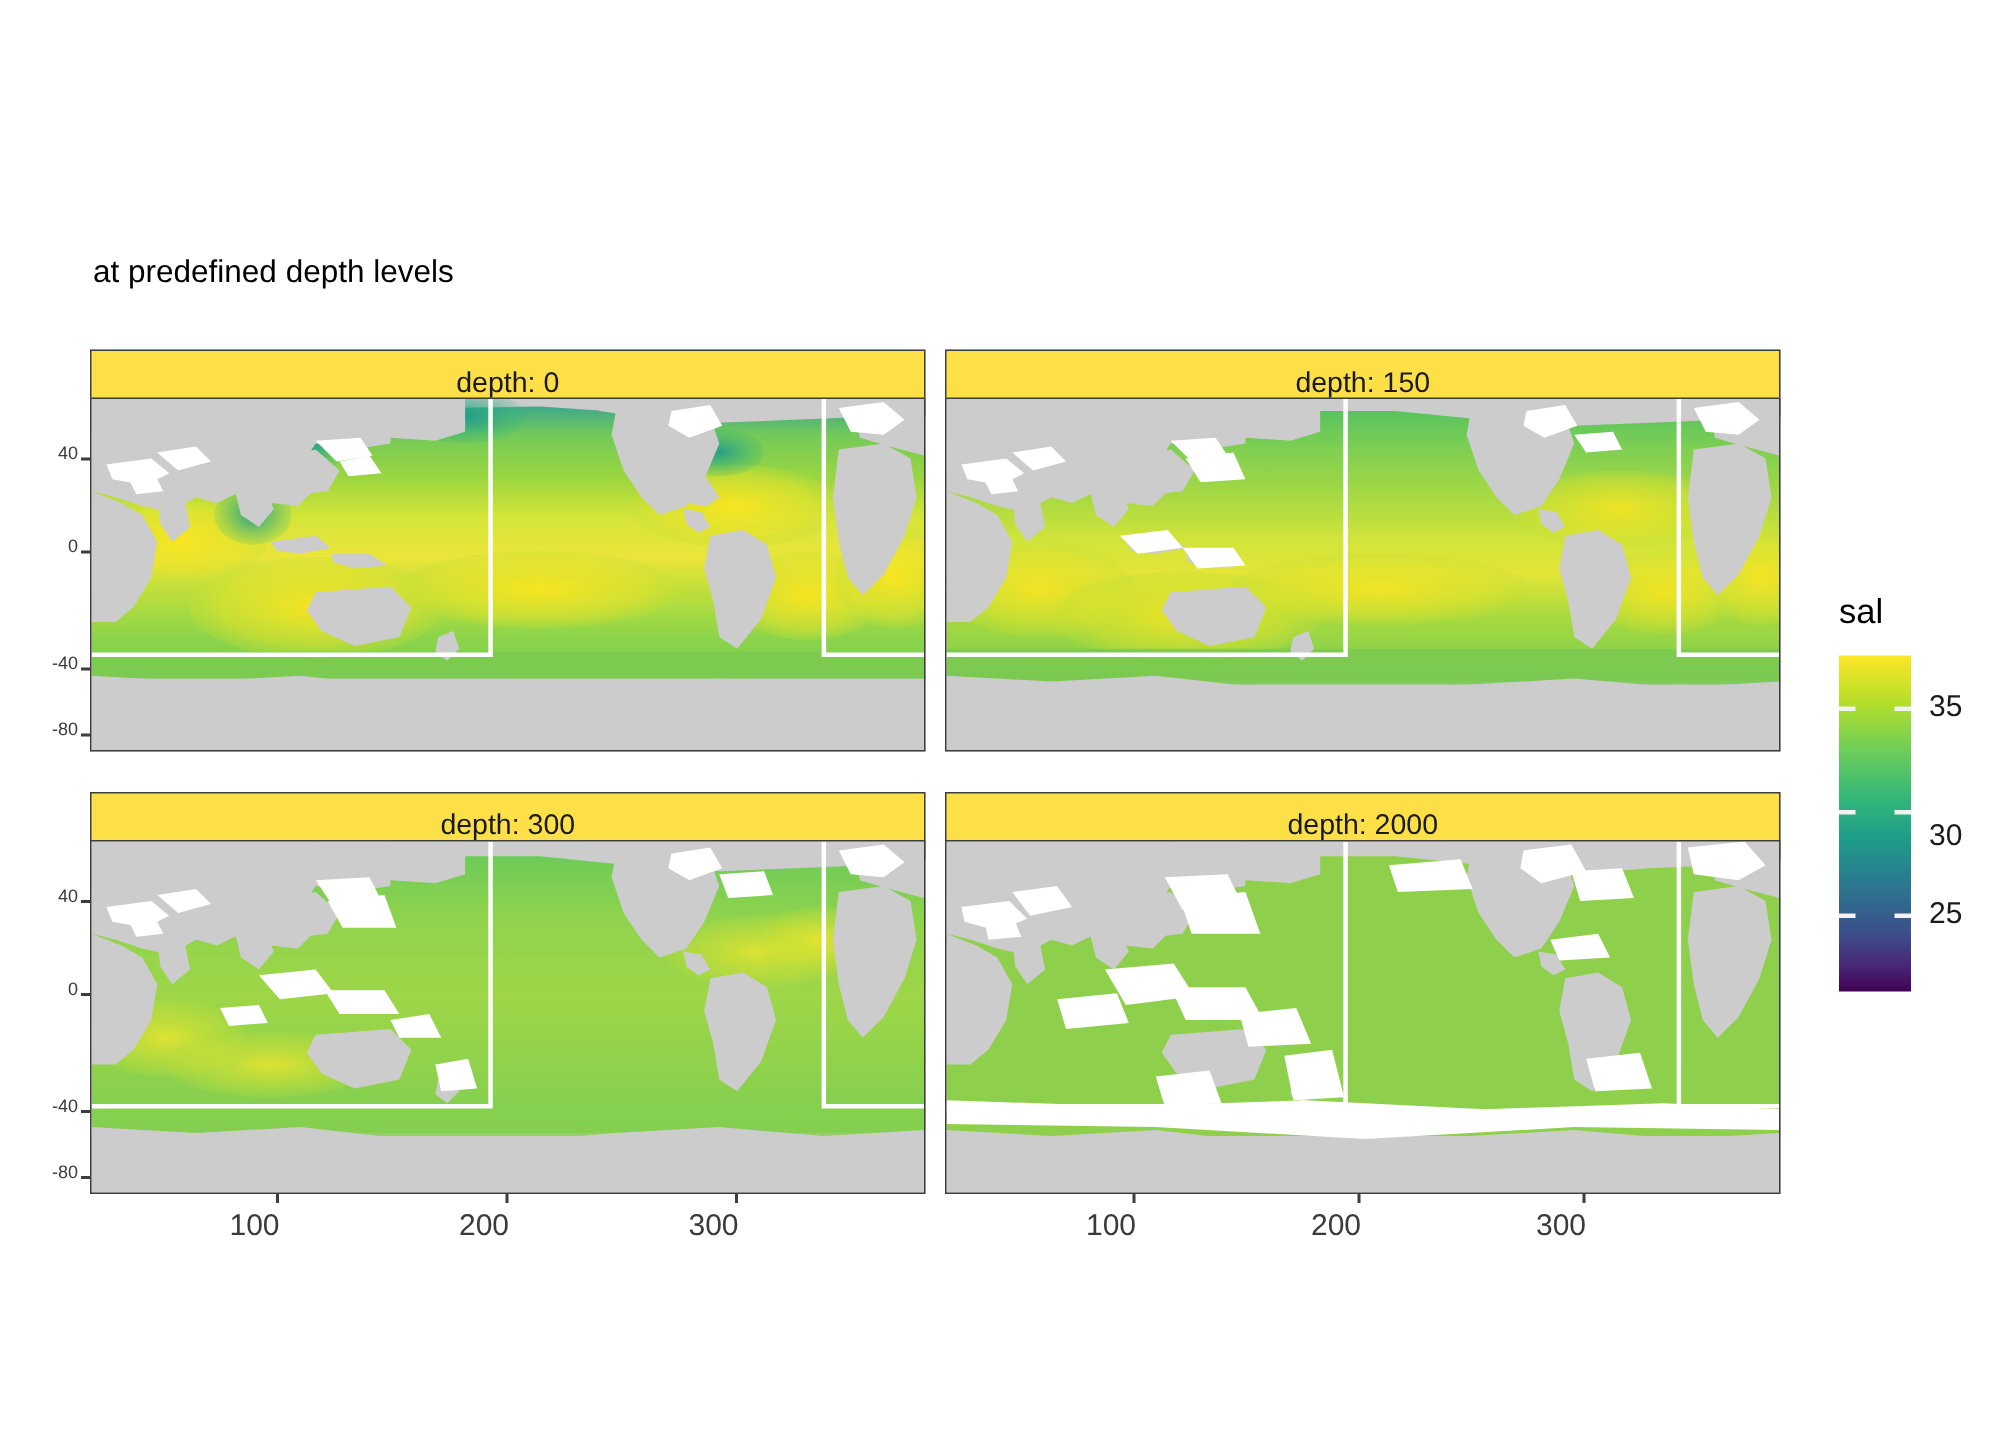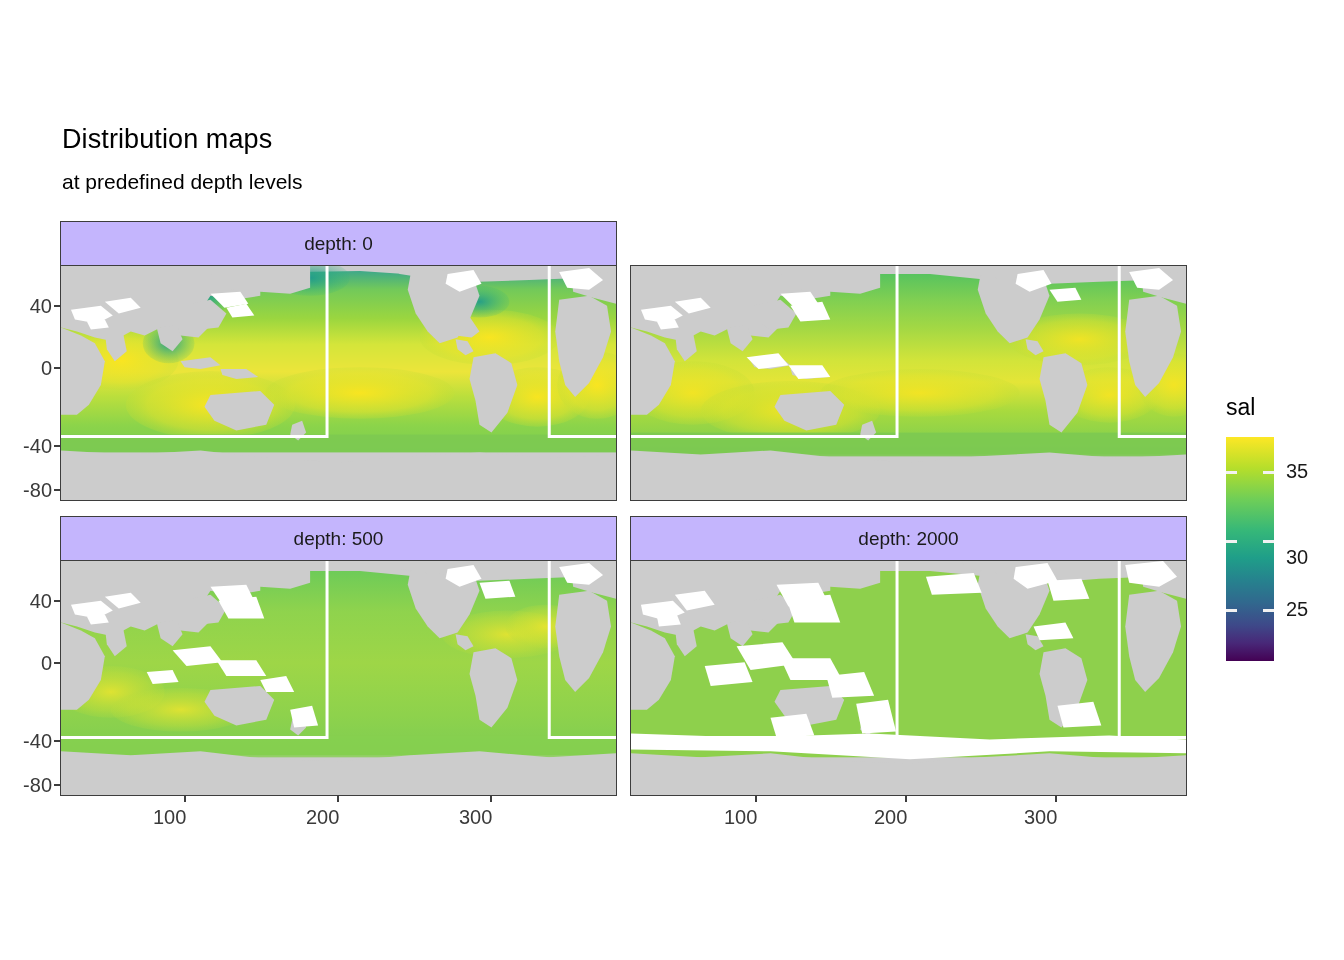--- a/index.html
+++ b/index.html
@@ -16,35 +16,35 @@
     font-size:27px;color:#000;letter-spacing:.1px;white-space:nowrap;
   }
   .subtitle{
     position:absolute;left:62px;top:170px;
     font-size:21px;color:#000;white-space:nowrap;
   }
 
   
   .facet{position:absolute;}
   .strip{
-    position:absolute;left:0;top:0;width:100%;height:45px;
-    background:#c4b5fd;border:1px solid #3d3d3d;box-sizing:border-box;
+    position:absolute;left:0;top:12px;width:100%;height:45px;
+    background:#fde047;border:1px solid #3d3d3d;box-sizing:border-box;
     display:flex;align-items:center;justify-content:center;
   }
   .strip-label{font-size:19px;color:#1a1a1a;}
   .panel{
     position:absolute;left:0;top:44px;width:100%;
     border:1px solid #3d3d3d;box-sizing:border-box;
     background:#cccccc;overflow:hidden;
   }
   .panel svg{display:block;width:100%;height:100%;}
 
   
   .ytick-label{
-    position:absolute;font-size:20px;color:#3a3a3a;
+    position:absolute;font-size:12px;color:#3a3a3a;
     text-align:right;width:52px;
   }
   .xtick-label{
     position:absolute;font-size:20px;color:#3a3a3a;
     width:64px;
   }
   .tick-mark{position:absolute;background:#3d3d3d;}
   .tick-y{width:6px;height:2px;}
   .tick-x{width:2px;height:6px;}
 
@@ -71,21 +71,20 @@
   }
   .legend-label{
     position:absolute;font-size:20px;color:#1a1a1a;left:1286px;
   }
 </style>
 </head>
 <body>
 
 <div id="root">
 
-  <div class="title">Distribution maps</div>
   <div class="subtitle">at predefined depth levels</div>
 
   <div class="ytick-label" style="left:0px;top:295px;">40</div>
   <div class="ytick-label" style="left:0px;top:357px;">0</div>
   <div class="ytick-label" style="left:0px;top:435px;">-40</div>
   <div class="ytick-label" style="left:0px;top:479px;">-80</div>
   <div class="tick-mark tick-y" style="left:54px;top:305px;"></div>
   <div class="tick-mark tick-y" style="left:54px;top:367px;"></div>
   <div class="tick-mark tick-y" style="left:54px;top:445px;"></div>
   <div class="tick-mark tick-y" style="left:54px;top:489px;"></div>
@@ -213,20 +212,23 @@
           <g stroke="#ffffff" stroke-width="3" fill="none">
             <path d="M267,0 L267,172 L0,172"></path>
             <path d="M490,0 L490,172 L557,172"></path>
           </g>
         </g>
       </svg>
     </div>
   </div>
 
   <div class="facet" style="left:630px;top:221px;width:557px;height:280px;">
+    <div class="strip">
+      <span class="strip-label">depth: 150</span>
+    </div>
     <div class="panel" style="height:236px;">
       <svg viewBox="0 0 557 236" preserveAspectRatio="none">
         <defs>
           <linearGradient id="g1v" x1="0" y1="0" x2="0" y2="1">
             <stop offset="0" stop-color="#58c35f"></stop>
             <stop offset="0.14" stop-color="#7fcf52"></stop>
             <stop offset="0.30" stop-color="#a3d844"></stop>
             <stop offset="0.48" stop-color="#d2e43a"></stop>
             <stop offset="0.60" stop-color="#e4e537"></stop>
             <stop offset="0.76" stop-color="#a8da3e"></stop>
@@ -287,21 +289,21 @@
             <path d="M267,0 L267,172 L0,172"></path>
             <path d="M490,0 L490,172 L557,172"></path>
           </g>
         </g>
       </svg>
     </div>
   </div>
 
   <div class="facet" style="left:60px;top:516px;width:557px;height:280px;">
     <div class="strip">
-      <span class="strip-label">depth: 500</span>
+      <span class="strip-label">depth: 300</span>
     </div>
     <div class="panel" style="height:236px;">
       <svg viewBox="0 0 557 236" preserveAspectRatio="none">
         <defs>
           <linearGradient id="g2v" x1="0" y1="0" x2="0" y2="1">
             <stop offset="0" stop-color="#6ecb58"></stop>
             <stop offset="0.22" stop-color="#8fd34d"></stop>
             <stop offset="0.50" stop-color="#9ed647"></stop>
             <stop offset="0.78" stop-color="#8ed24c"></stop>
             <stop offset="1" stop-color="#7ecd52"></stop>

